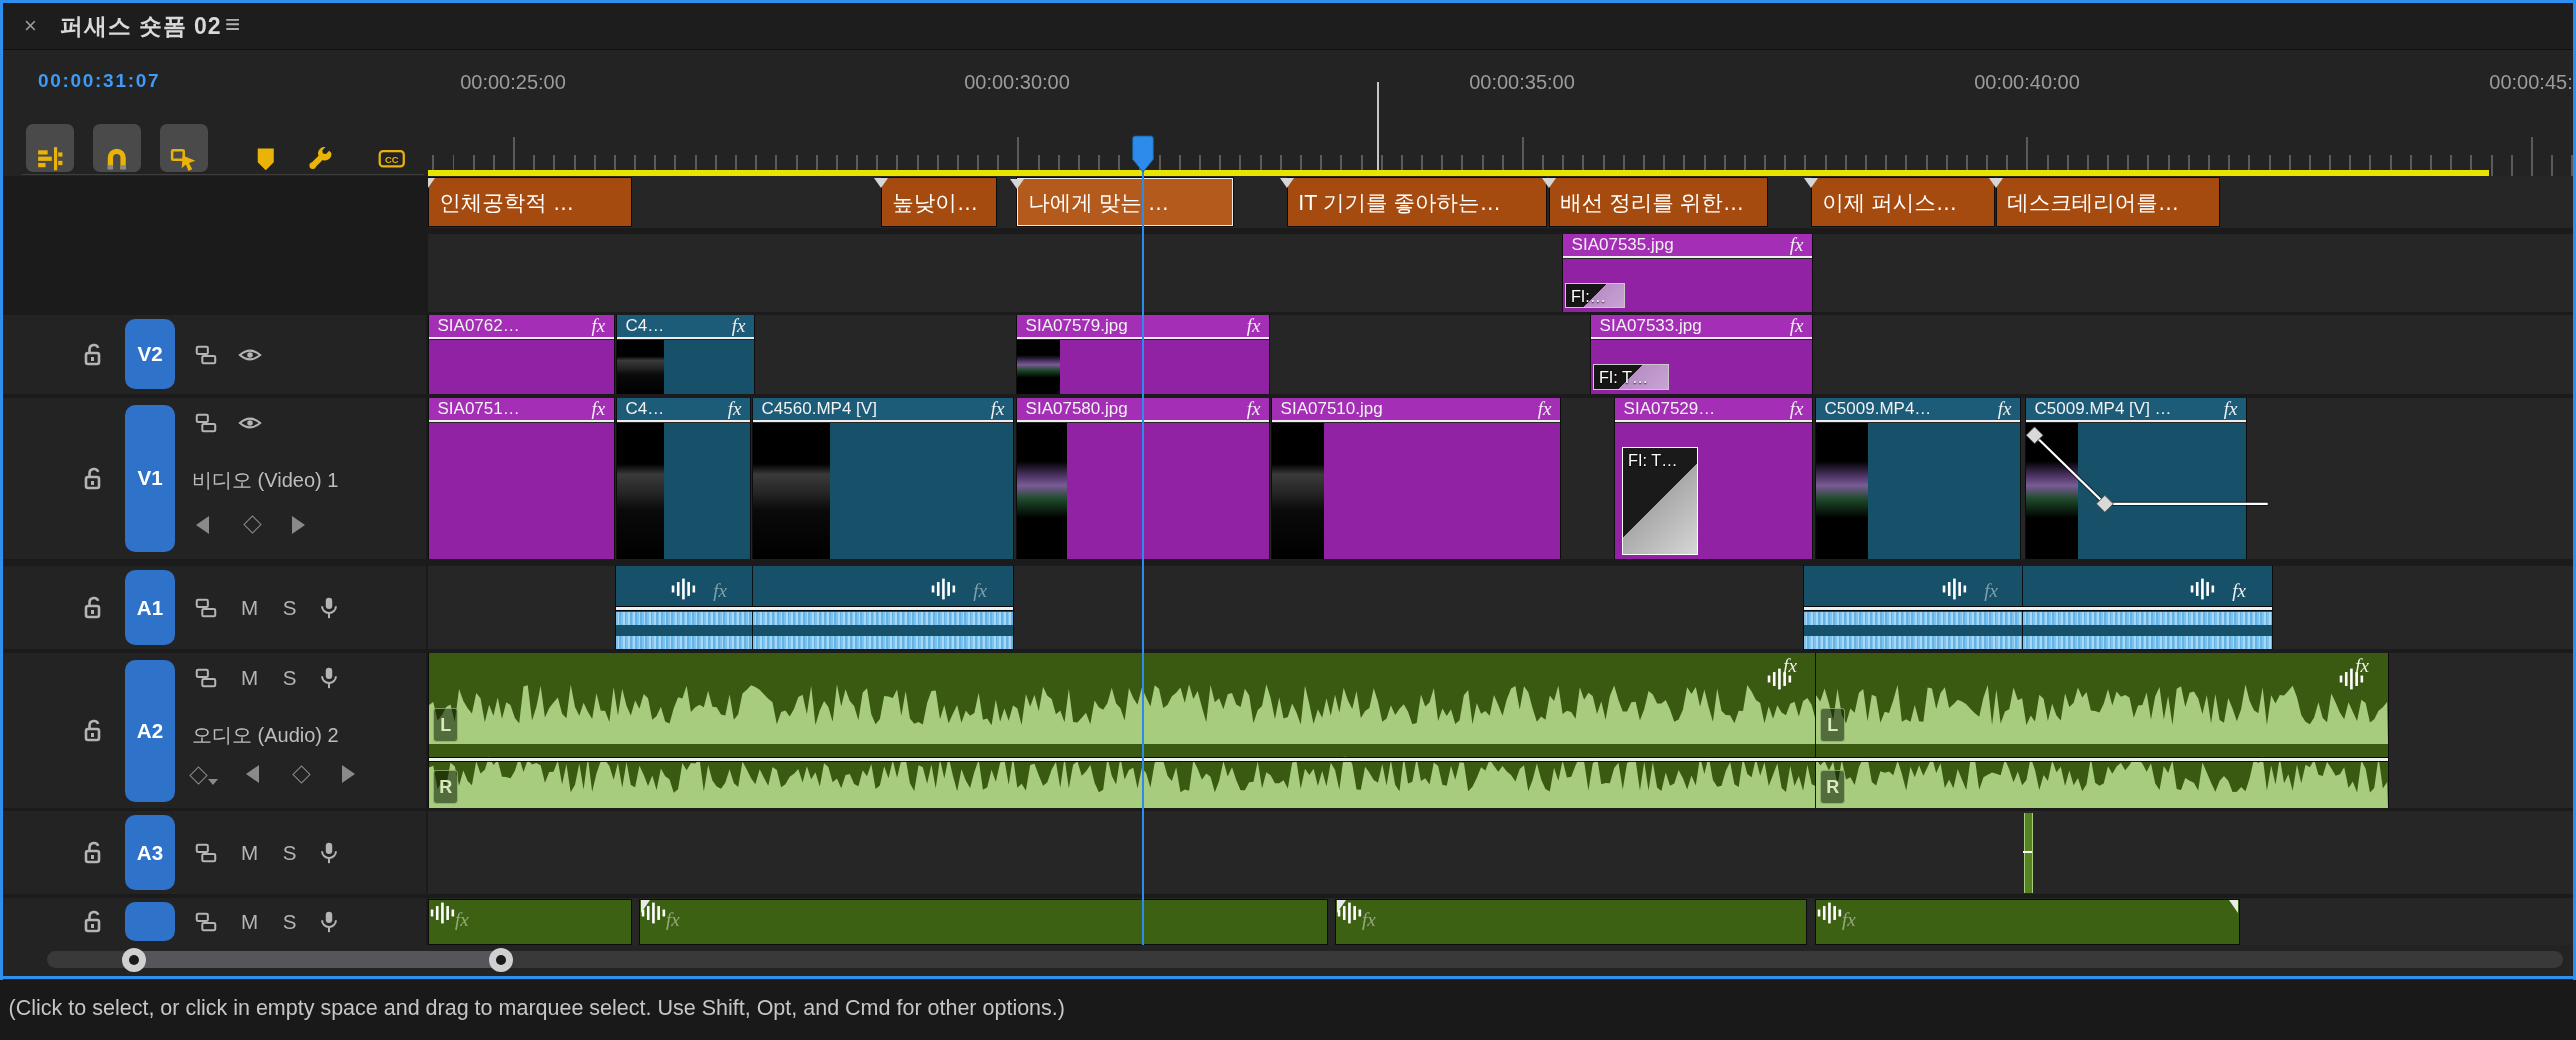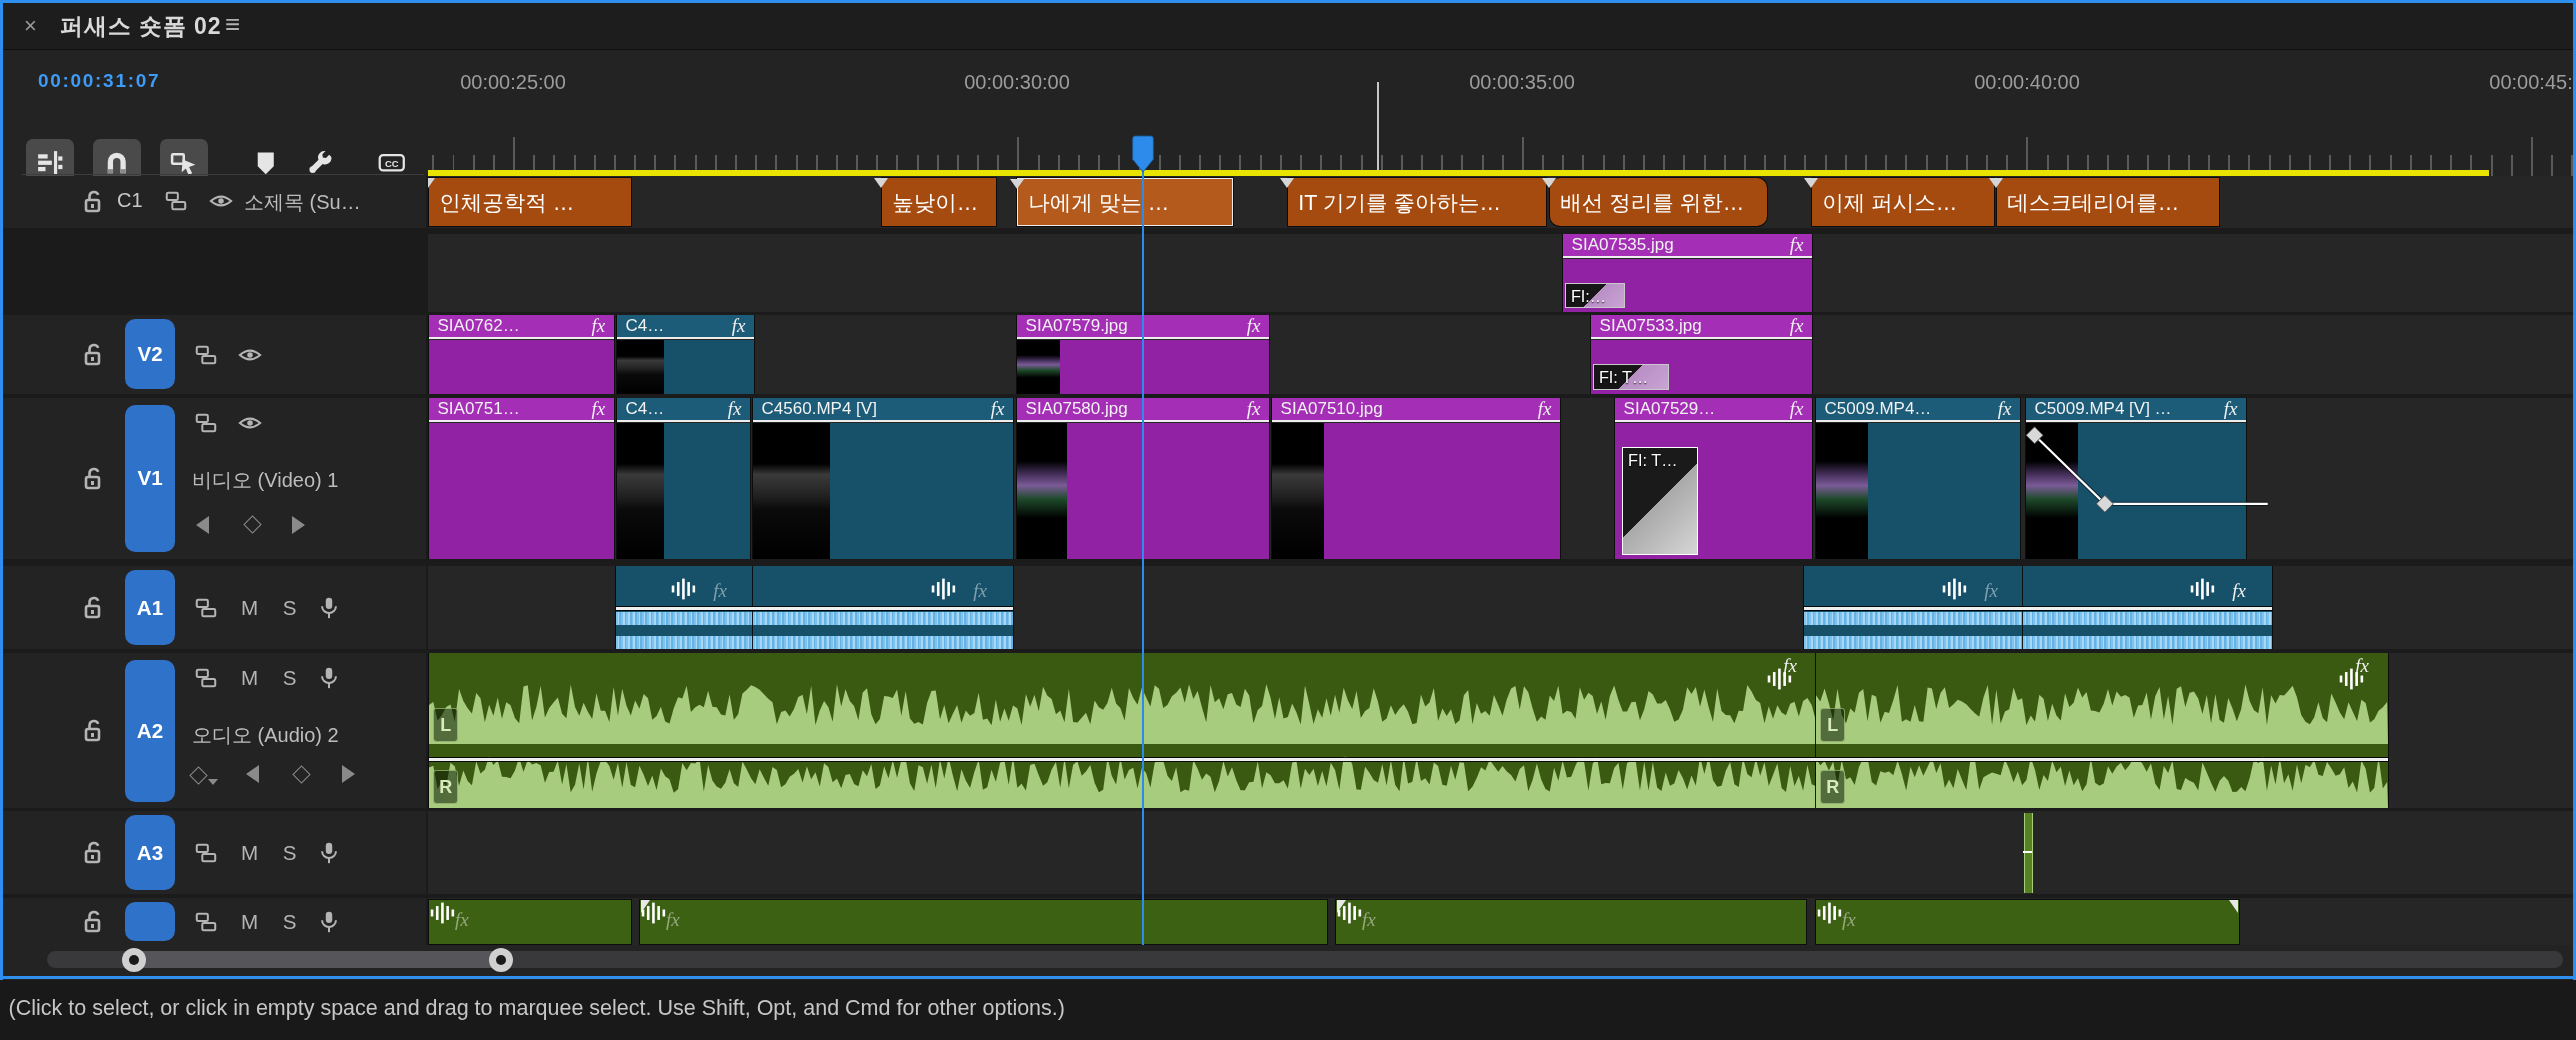--- a/index.html
+++ b/index.html
@@ -7,21 +7,21 @@
   #panel{position:absolute;left:0;top:0;width:2576px;height:980px;background:#232323;overflow:hidden;}
   .edge{position:absolute;background:#2F8FEF;z-index:60;}
   
   #tabbar{position:absolute;left:0;top:2.6px;width:2576px;height:46px;background:#1d1d1d;border-bottom:0.9px solid #101010;}
   #tab-close{position:absolute;left:24px;top:10.3px;font-size:22px;color:#9a9a9a;}
   #tab-title{position:absolute;left:60px;top:8.6px;font-size:23px;color:#d9d9d9;font-weight:bold;letter-spacing:0.9px;}
   #tab-menu{position:absolute;left:225px;top:6.9px;font-size:26px;color:#b0b0b0;}
   
   #timecode{position:absolute;left:38px;top:70px;font-size:19px;font-weight:bold;color:#3E9BF6;letter-spacing:1.7px;}
   #toolbar{position:absolute;left:0;top:120px;height:55px;width:428px;}
-  .tbtn{position:absolute;top:19px;width:48px;height:48px;border-radius:6.9px;display:flex;align-items:center;justify-content:center;color:#e5e5e5;}
+  .tbtn{position:absolute;top:4px;width:48px;height:48px;border-radius:6.9px;display:flex;align-items:flex-end;justify-content:center;color:#eab308;}
   .tbtn.pressed{background:#4a4a4a;}
   .tbtn svg{width:27.5px;height:27.5px;}
   #hdr-sep{position:absolute;left:22px;top:174px;width:402px;height:0.9px;background:#3d3d3d;}
   
   #ruler{position:absolute;left:428px;top:49px;width:2148px;height:127px;overflow:hidden;}
   .rlabel{position:absolute;top:22px;font-size:20px;color:#9c9c9c;transform:translateX(-50%);white-space:nowrap;}
   .tick{position:absolute;bottom:0;width:1.7px;background:#5a5a5a;}
   #marker-line{position:absolute;width:1.7px;background:#d8d8d8;opacity:.9;z-index:5;}
   #render-bar{position:absolute;height:6px;z-index:6;}
   
@@ -246,61 +246,38 @@
       <div class="tick" style="left: 2022px; height: 20.6px;"></div>
       <div class="tick" style="left: 2042px; height: 20.6px;"></div>
       <div class="tick" style="left: 2063px; height: 20.6px;"></div>
       <div class="tick" style="left: 2083px; height: 20.6px;"></div>
       <div class="tick" style="left: 2103px; height: 39px;"></div>
       <div class="tick" style="left: 2123px; height: 20.6px;"></div>
       <div class="tick" style="left: 2143px; height: 20.6px;"></div>
     </div>
   <div id="tracks">
       <div class="row" style="position: absolute; left: 0px; top: 0px; width: 2576px; height: 52px;">
-        <div class="rowhdr">
-          <span class="hicon" style="width: 29px; height: 29px; position: absolute; left: 79px; top: 11px;">
-            <svg viewBox="0 0 26 26" style="width: 26px; height: 26px;">
-              <rect x="5" y="11" width="13" height="11" rx="2" fill="none" stroke="currentColor" stroke-width="2.6"></rect>
-              <path d="M8.5 11 V7.5 a4.5 4.5 0 0 1 8.7 -1.6" fill="none" stroke="currentColor" stroke-width="2.6"></path>
-              <rect x="10" y="15" width="3" height="4" fill="currentColor"></rect>
-            </svg>
-          </span>
-          <span class="hlabel" style="position: absolute; left: 117px; top: 13px; color: rgb(200, 200, 200);">C1</span>
-          <span class="hicon" style="position: absolute; left: 161px; top: 10.3px; width: 29px; height: 29px;">
-            <svg viewBox="0 0 26 26">
-              <rect x="3" y="4" width="12" height="8" rx="1.5" fill="none" stroke="currentColor" stroke-width="2.2"></rect>
-              <rect x="9" y="14" width="14" height="8" rx="1.5" fill="none" stroke="currentColor" stroke-width="2.2"></rect>
-            </svg>
-          </span>
-          <span class="hicon" style="position: absolute; left: 206px; top: 10.3px; width: 29px; height: 29px;">
-            <svg viewBox="0 0 26 26">
-              <path d="M2 13 Q13 3.5 24 13 Q13 22.5 2 13 Z" fill="none" stroke="currentColor" stroke-width="2.2"></path>
-              <circle cx="13" cy="13" r="3" fill="currentColor"></circle>
-            </svg>
-          </span>
-          <span class="hlabel" style="position: absolute; left: 244px; top: 13px;">소제목 (Su…</span>
-        </div>
         <div class="lane">
           <div class="cap" style="position: absolute; left: 0.9px; top: 1.7px; width: 202px; height: 48px;">
             <div class="notch"></div>
             <span class="lbl">인체공학적 …</span>
           </div>
           <div class="cap" style="position: absolute; left: 454px; top: 1.7px; width: 114px; height: 48px;">
             <div class="notch"></div>
             <span class="lbl">높낮이…</span>
           </div>
           <div class="cap selected" style="position: absolute; left: 589px; top: 1.7px; width: 216px; height: 48px;">
             <div class="notch"></div>
             <span class="lbl">나에게 맞는 …</span>
           </div>
           <div class="cap" style="position: absolute; left: 860px; top: 1.7px; width: 258px; height: 48px;">
             <div class="notch"></div>
             <span class="lbl">IT 기기를 좋아하는…</span>
           </div>
-          <div class="cap" style="position: absolute; left: 1122px; top: 1.7px; width: 217px; height: 48px; border-radius: 10px;">
+          <div class="cap" style="position: absolute; left: 1122px; top: 1.7px; width: 217px; height: 48px;">
             <div class="notch"></div>
             <span class="lbl">배선 정리를 위한…</span>
           </div>
           <div class="cap" style="position: absolute; left: 1384px; top: 1.7px; width: 182px; height: 48px;">
             <div class="notch"></div>
             <span class="lbl">이제 퍼시스…</span>
           </div>
           <div class="cap" style="position: absolute; left: 1569px; top: 1.7px; width: 222px; height: 48px;">
             <div class="notch"></div>
             <span class="lbl">데스크테리어를…</span>

